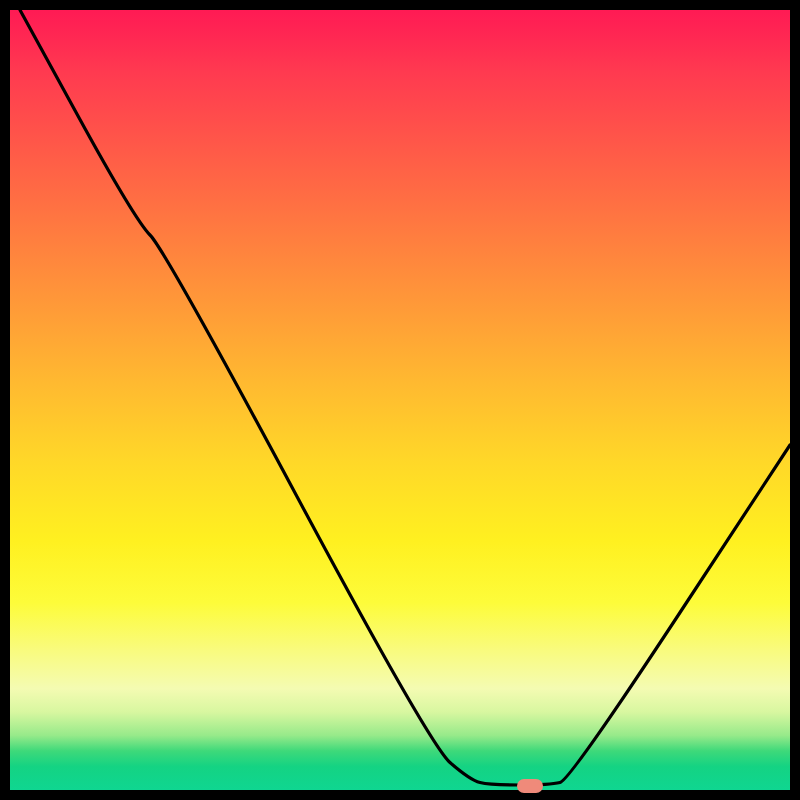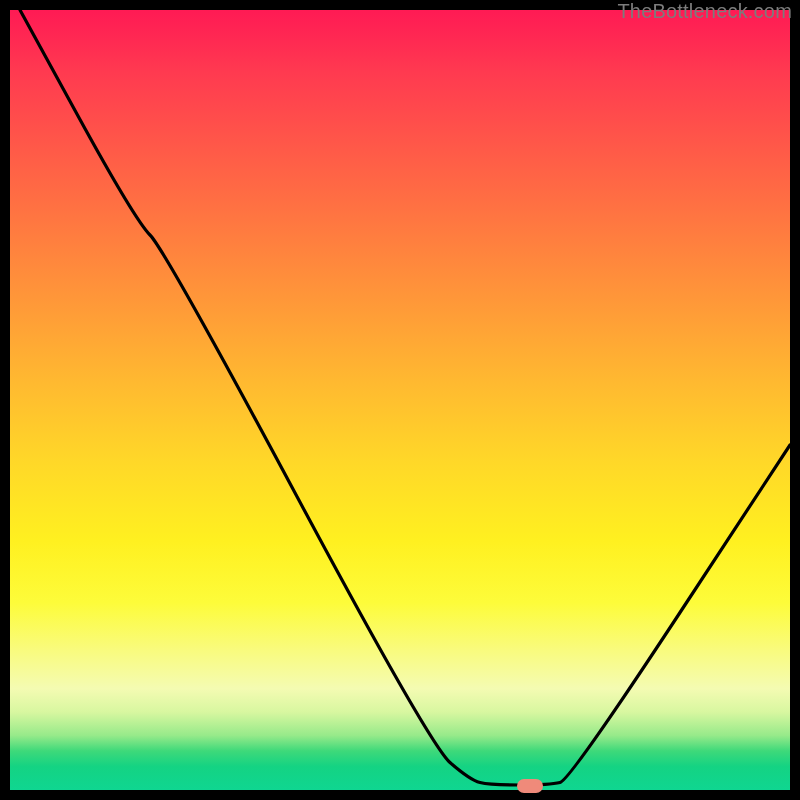--- a/index.html
+++ b/index.html
@@ -69,14 +69,13 @@
 </head>
 <body>
 
 <div class="wrap">
   <div class="plot">
     <svg class="curve" viewBox="0 0 780 780">
       <path id="curvePath" fill="none" stroke="#000" stroke-width="3.2" stroke-linecap="round" stroke-linejoin="round" d="M 10 0 Q 10 0 67.5 105 Q 125 210 140 225 Q 155 240 287.5 487.5 Q 420 735 440 752.5 Q 460 770 470 772.5 Q 480 775 510 775 Q 540 775 550 772.5 Q 560 770 670 602.5 T 780 435"></path>
     </svg>
     <div class="marker" id="marker" style="left: 520px; top: 776px;"></div>
   </div>
-  <div class="attribution">TheBottleneck.com</div>
 </div>
 
 </body></html>

